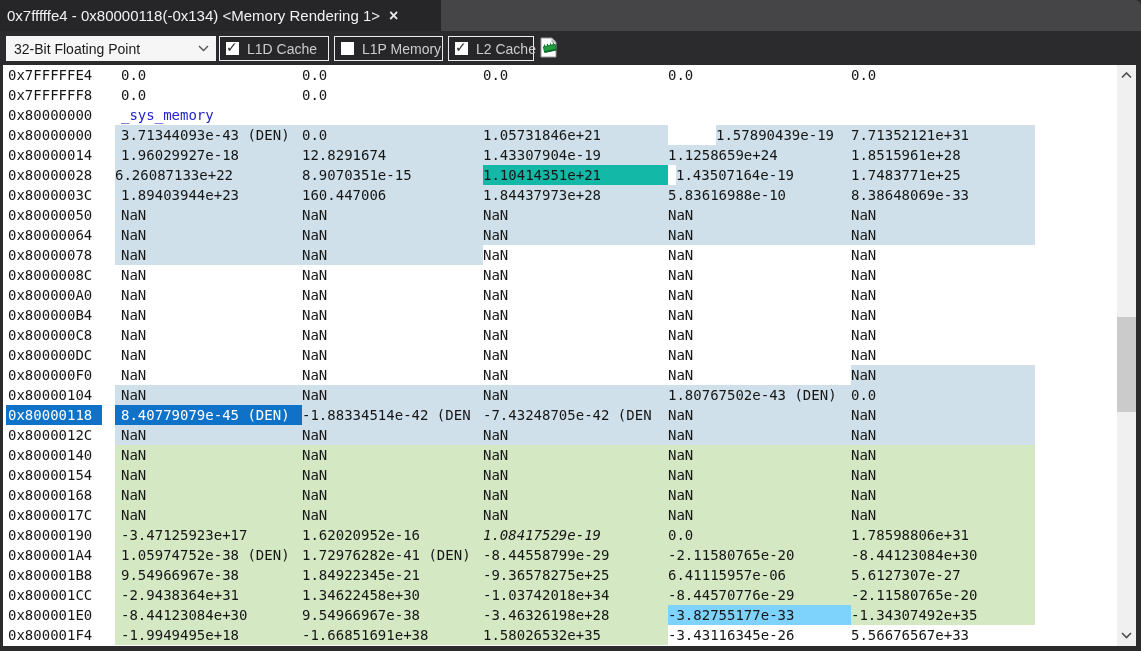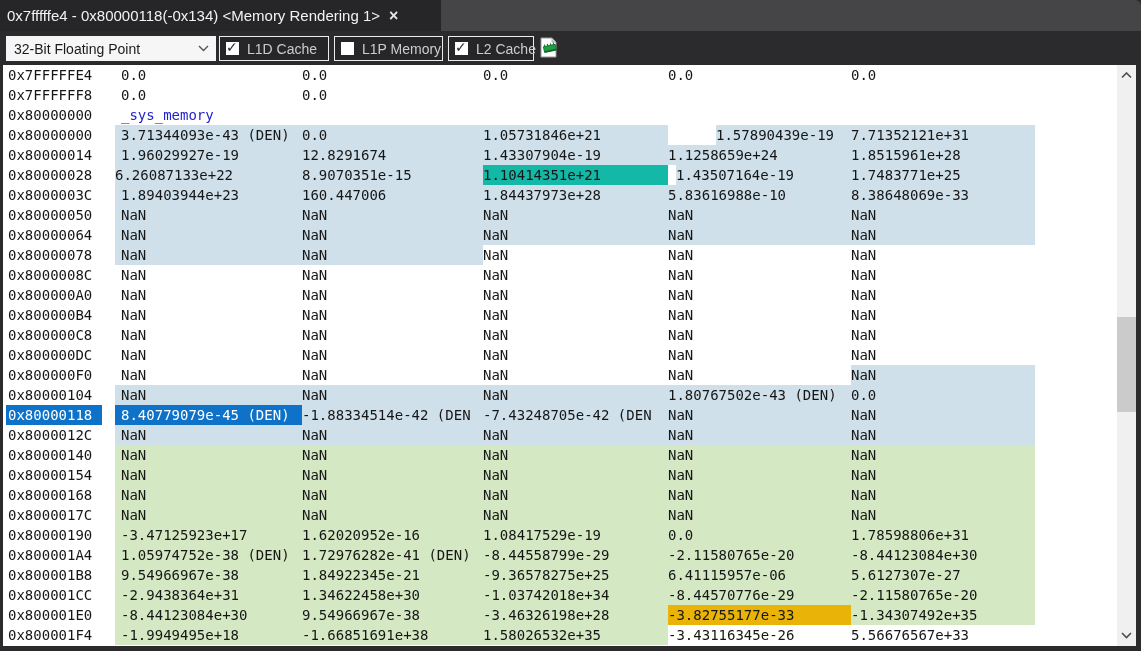--- a/index.html
+++ b/index.html
@@ -230,21 +230,21 @@
       <div class="mem-row" style="top: 60px;">
         <span class="addr">0x80000000</span>
         <div class="cell" style="left: 112px; width: 187px; padding-left: 6px; background: rgb(207, 224, 234);">3.71344093e-43 (DEN)</div>
         <div class="cell" style="left: 299px; width: 181px; background: rgb(207, 224, 234);">0.0</div>
         <div class="cell" style="left: 480px; width: 185px; background: rgb(207, 224, 234);">1.05731846e+21</div>
         <div class="cell" style="left: 665px; width: 183px; background: rgb(207, 224, 234); margin-left: 48px;">1.57890439e-19</div>
         <div class="cell" style="left: 848px; width: 184px; background: rgb(207, 224, 234);">7.71352121e+31</div>
       </div>
       <div class="mem-row" style="top: 80px;">
         <span class="addr">0x80000014</span>
-        <div class="cell" style="left: 112px; width: 187px; padding-left: 6px; background: rgb(207, 224, 234);">1.96029927e-19</div>
+        <div class="cell" style="left: 112px; width: 187px; padding-left: 6px; background: rgb(207, 224, 234);">1.96029927e-18</div>
         <div class="cell" style="left: 299px; width: 181px; background: rgb(207, 224, 234);">12.8291674</div>
         <div class="cell" style="left: 480px; width: 185px; background: rgb(207, 224, 234);">1.43307904e-19</div>
         <div class="cell" style="left: 665px; width: 183px; background: rgb(207, 224, 234);">1.1258659e+24</div>
         <div class="cell" style="left: 848px; width: 184px; background: rgb(207, 224, 234);">1.8515961e+28</div>
       </div>
       <div class="mem-row" style="top: 100px;">
         <span class="addr">0x80000028</span>
         <div class="cell" style="left: 112px; width: 187px; background: rgb(207, 224, 234);">6.26087133e+22</div>
         <div class="cell" style="left: 299px; width: 181px; background: rgb(207, 224, 234);">8.9070351e-15</div>
         <div class="cell" style="left: 480px; width: 185px; background: #14b8a6;">1.10414351e+21</div>
@@ -384,21 +384,21 @@
         <div class="cell" style="left: 112px; width: 187px; padding-left: 6px; background: rgb(213, 232, 196);">NaN</div>
         <div class="cell" style="left: 299px; width: 181px; background: rgb(213, 232, 196);">NaN</div>
         <div class="cell" style="left: 480px; width: 185px; background: rgb(213, 232, 196);">NaN</div>
         <div class="cell" style="left: 665px; width: 183px; background: rgb(213, 232, 196);">NaN</div>
         <div class="cell" style="left: 848px; width: 184px; background: rgb(213, 232, 196);">NaN</div>
       </div>
       <div class="mem-row" style="top: 460px;">
         <span class="addr">0x80000190</span>
         <div class="cell" style="left: 112px; width: 187px; padding-left: 6px; background: rgb(213, 232, 196);">-3.47125923e+17</div>
         <div class="cell" style="left: 299px; width: 181px; background: rgb(213, 232, 196);">1.62020952e-16</div>
-        <div class="cell" style="left: 480px; width: 185px; background: rgb(213, 232, 196);">1.08417529e-19</div>
+        <div class="cell" style="left: 480px; width: 185px; background: rgb(213, 232, 196); font-style: italic;">1.08417529e-19</div>
         <div class="cell" style="left: 665px; width: 183px; background: rgb(213, 232, 196);">0.0</div>
         <div class="cell" style="left: 848px; width: 184px; background: rgb(213, 232, 196);">1.78598806e+31</div>
       </div>
       <div class="mem-row" style="top: 480px;">
         <span class="addr">0x800001A4</span>
         <div class="cell" style="left: 112px; width: 187px; padding-left: 6px; background: rgb(213, 232, 196);">1.05974752e-38 (DEN)</div>
         <div class="cell" style="left: 299px; width: 181px; background: rgb(213, 232, 196);">1.72976282e-41 (DEN)</div>
         <div class="cell" style="left: 480px; width: 185px; background: rgb(213, 232, 196);">-8.44558799e-29</div>
         <div class="cell" style="left: 665px; width: 183px; background: rgb(213, 232, 196);">-2.11580765e-20</div>
         <div class="cell" style="left: 848px; width: 184px; background: rgb(213, 232, 196);">-8.44123084e+30</div>
@@ -417,21 +417,21 @@
         <div class="cell" style="left: 299px; width: 181px; background: rgb(213, 232, 196);">1.34622458e+30</div>
         <div class="cell" style="left: 480px; width: 185px; background: rgb(213, 232, 196);">-1.03742018e+34</div>
         <div class="cell" style="left: 665px; width: 183px; background: rgb(213, 232, 196);">-8.44570776e-29</div>
         <div class="cell" style="left: 848px; width: 184px; background: rgb(213, 232, 196);">-2.11580765e-20</div>
       </div>
       <div class="mem-row" style="top: 540px;">
         <span class="addr">0x800001E0</span>
         <div class="cell" style="left: 112px; width: 187px; padding-left: 6px; background: rgb(213, 232, 196);">-8.44123084e+30</div>
         <div class="cell" style="left: 299px; width: 181px; background: rgb(213, 232, 196);">9.54966967e-38</div>
         <div class="cell" style="left: 480px; width: 185px; background: rgb(213, 232, 196);">-3.46326198e+28</div>
-        <div class="cell" style="left: 665px; width: 183px; background: #eab308;">-3.82755177e-33</div>
+        <div class="cell" style="left: 665px; width: 183px; background: #7dd3fc;">-3.82755177e-33</div>
         <div class="cell" style="left: 848px; width: 184px; background: rgb(213, 232, 196);">-1.34307492e+35</div>
       </div>
       <div class="mem-row" style="top: 560px;">
         <span class="addr">0x800001F4</span>
         <div class="cell" style="left: 112px; width: 187px; padding-left: 6px; background: rgb(213, 232, 196);">-1.9949495e+18</div>
         <div class="cell" style="left: 299px; width: 181px; background: rgb(213, 232, 196);">-1.66851691e+38</div>
         <div class="cell" style="left: 480px; width: 185px; background: rgb(213, 232, 196);">1.58026532e+35</div>
         <div class="cell" style="left: 665px; width: 183px; background: transparent;">-3.43116345e-26</div>
         <div class="cell" style="left: 848px; width: 184px; background: transparent;">5.56676567e+33</div>
       </div>

